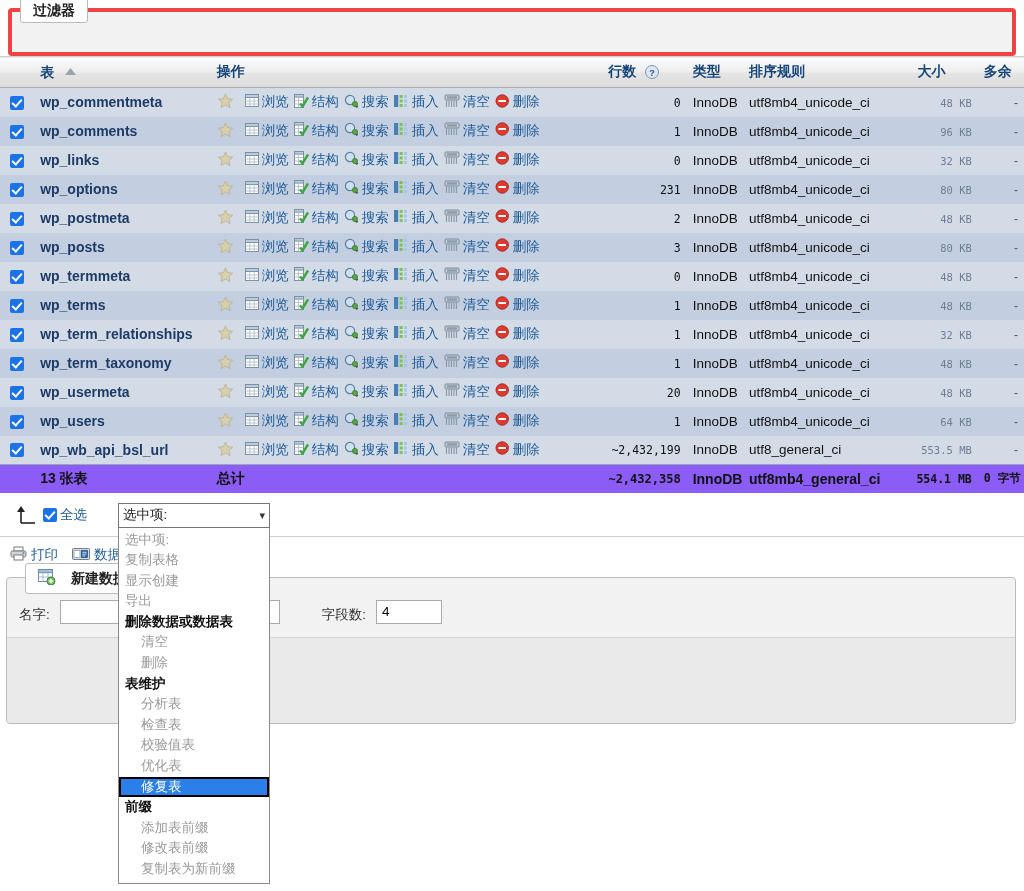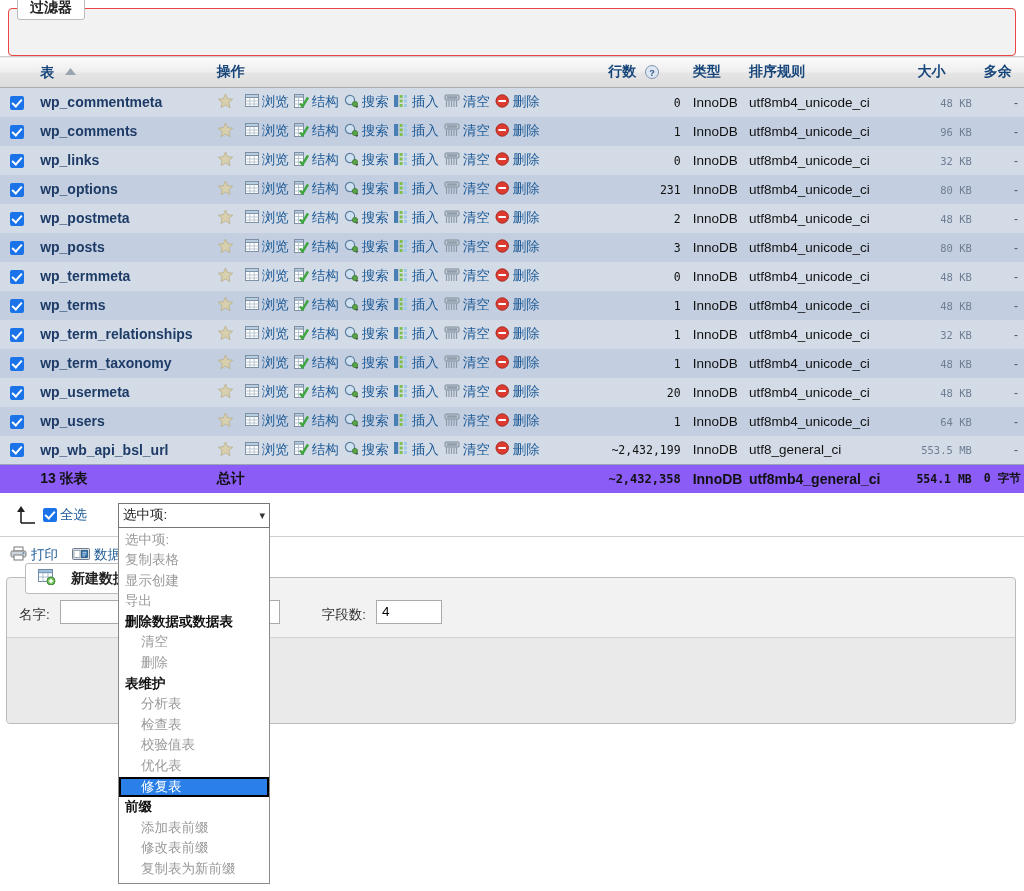--- a/index.html
+++ b/index.html
@@ -9,21 +9,21 @@
     background: #fff;
     font-family: "Liberation Sans", sans-serif;
     font-size: 13px;
     color: #000;
     overflow: hidden;
   }
 
   
   .filter-wrap { padding: 8px 0 0 8px; position: relative; }
   .filter-fieldset {
-    border: 1px solid #ef4444;
+    border: 4px solid #ef4444;
     border-radius: 4px;
     background: #f2f2f2;
     margin: 0 8px 0 0;
     padding: 10px 10px 10px 12px;
     position: relative;
     height: 48px;
   }
   .filter-legend {
     position: absolute;
     top: -14px; left: 8px;
@@ -104,21 +104,21 @@
   .cb::after {
     content: "";
     position: absolute;
     left: 4px; top: 1px;
     width: 4px; height: 8px;
     border: solid #fff;
     border-width: 0 2px 2px 0;
     transform: rotate(42deg);
   }
 
-  .ops { display: flex; align-items: center; gap: 5px; }
+  .ops { display: flex; align-items: flex-start; gap: 5px; }
   .op {
     display: inline-flex; align-items: center; gap: 3px;
     color: #1d5a96; font-size: 13.5px; cursor: pointer;
     white-space: nowrap;
   }
   .op-star { margin-right: 6px; cursor: pointer; line-height: 1; }
 
   .rowcount { font-family: "DejaVu Sans Mono", monospace; font-size: 11.5px; color: #111; }
   .typetxt  { font-size: 13.5px; color: #111; }
   .colltxt  { font-size: 13.5px; color: #111; }

